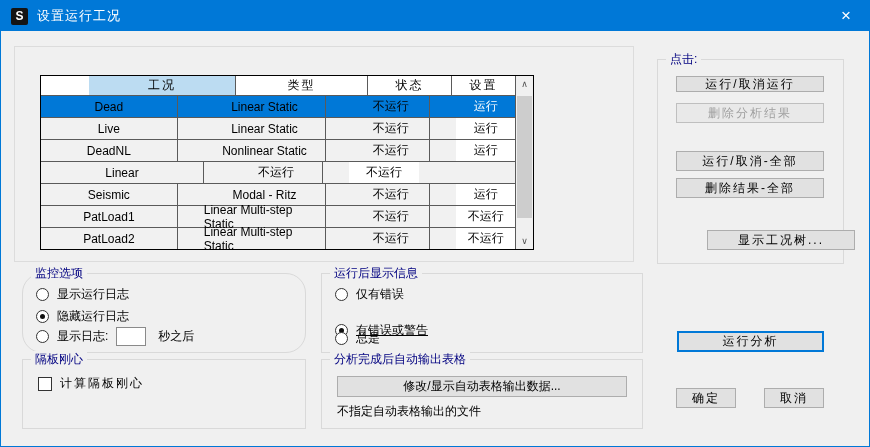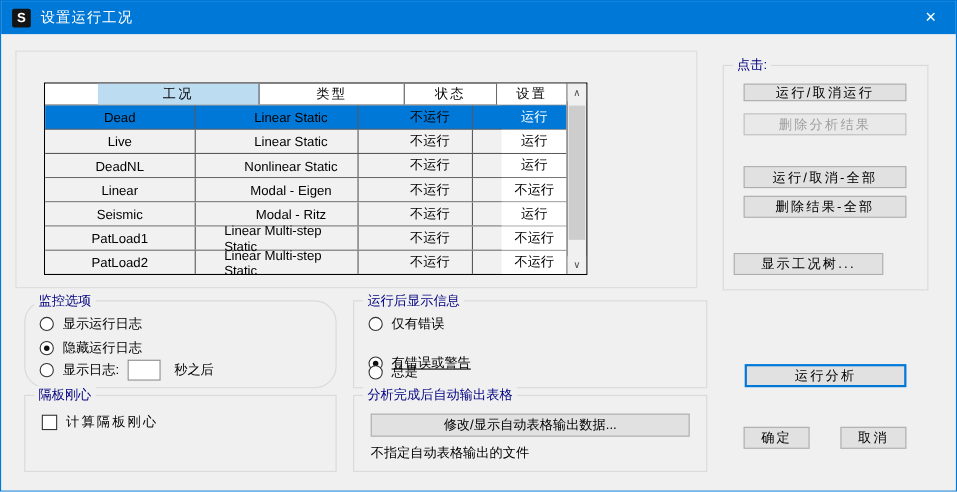--- a/index.html
+++ b/index.html
@@ -96,21 +96,20 @@
             <div class="tcell c-action">运行</div>
           </div>
           <div class="trow">
             <div class="tcell c-name">DeadNL</div>
             <div class="tcell c-type">Nonlinear Static</div>
             <div class="tcell c-status">不运行</div>
             <div class="tcell c-action">运行</div>
           </div>
           <div class="trow">
             <div class="tcell c-name">Linear</div>
-            <div class="tcell c-type">Modal - Eigen</div>
             <div class="tcell c-status">不运行</div>
             <div class="tcell c-action">不运行</div>
           </div>
           <div class="trow">
             <div class="tcell c-name">Seismic</div>
             <div class="tcell c-type">Modal - Ritz</div>
             <div class="tcell c-status">不运行</div>
             <div class="tcell c-action">运行</div>
           </div>
           <div class="trow">
@@ -134,21 +133,21 @@
     </div>
   </div>
 
   <div class="group" style="left:656px;top:58px;width:187px;height:205px;">
     <span class="group-label">点击:</span>
   </div>
   <button class="btn" style="left:675px;top:75px;width:148px;height:16px;">运行/取消运行</button>
   <button class="btn disabled" style="left:675px;top:102px;width:148px;height:20px;" disabled="">删除分析结果</button>
   <button class="btn" style="left:675px;top:150px;width:148px;height:20px;">运行/取消-全部</button>
   <button class="btn" style="left:675px;top:177px;width:148px;height:20px;">删除结果-全部</button>
-  <button class="btn" style="left:666px;top:229px;width:136px;height:20px;">显示工况树...</button>
+  <button class="btn" style="left:706px;top:229px;width:148px;height:20px;">显示工况树...</button>
 
   <div class="group" style="left:21px;top:272px;width:284px;height:80px;border-radius:20px;">
     <span class="group-label">监控选项</span>
     <div class="opt-row" style="left:13px;top:12px;">
       <span class="radio"></span>
       <span class="opt-label">显示运行日志</span>
     </div>
     <div class="opt-row" style="left:13px;top:34px;">
       <span class="radio on"></span>
       <span class="opt-label">隐藏运行日志</span>

